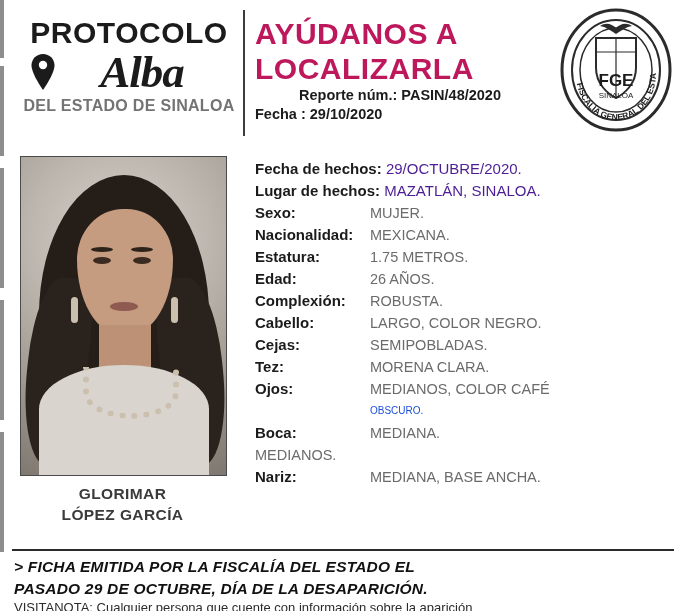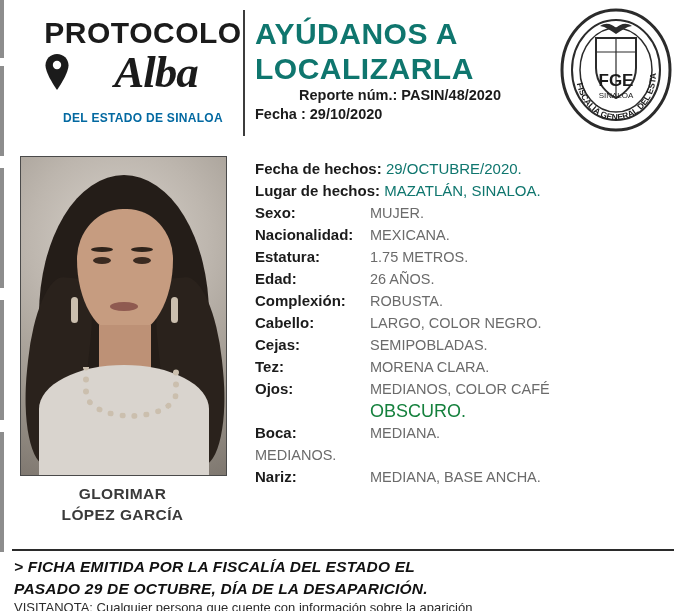--- a/index.html
+++ b/index.html
@@ -38,21 +38,21 @@
   }
 
   
   .header {
     position: relative;
     height: 146px;
   }
 
   .brand {
     position: absolute;
-    left: 20px;
+    left: 6px;
     top: 18px;
     width: 222px;
     text-align: center;
   }
   .brand .protocolo {
     font-family: "Liberation Sans", sans-serif;
     font-weight: bold;
     font-size: 30px;
     letter-spacing: 0.5px;
     color: #1b1b1b;
@@ -74,46 +74,46 @@
     padding-left: 26px;
   }
   .pin-icon {
     position: absolute;
     left: 12px;
     top: 4px;
     width: 26px;
     height: 38px;
   }
   .brand .estado {
-    font-size: 12px;
+    font-size: 16px;
     font-weight: bold;
     letter-spacing: 0.3px;
-    color: #0369a1;
-    margin-top: 16px;
+    color: #737373;
+    margin-top: 2px;
   }
 
   .divider-v {
     position: absolute;
     left: 231px;
     top: 10px;
     width: 2px;
     height: 126px;
     background: #3c3c3c;
   }
 
   .headline {
     position: absolute;
     left: 243px;
     top: 16px;
     width: 290px;
   }
   .headline .l1, .headline .l2 {
     font-size: 30px;
     font-weight: bold;
-    color: #0f766e;
+    color: #be185d;
     letter-spacing: 0.5px;
     line-height: 35px;
   }
   .headline .report {
     font-size: 14.5px;
     font-weight: bold;
     color: #1b1b1b;
     text-align: center;
     line-height: 19px;
   }
@@ -276,34 +276,34 @@
     width: 115px;
     flex: 0 0 115px;
     white-space: nowrap;
   }
   .det-value {
     font-size: 14.5px;
     color: #6b6b6b;
     white-space: nowrap;
   }
   .det-cont {
-    font-size: 18px;
-    color: #15803d;
+    font-size: 10px;
+    color: #1d4ed8;
     padding-left: 115px;
     line-height: 22px;
   }
   .det-inline {
     font-size: 15px;
     font-weight: bold;
     color: #1b1b1b;
     line-height: 22px;
   }
   .det-inline .v {
     font-weight: normal;
-    color: #0f766e;
+    color: #4c1d95;
     text-align: center;
   }
 
   
   .footer {
     position: absolute;
     left: 0;
     top: 549px;
     width: 666px;
   }

